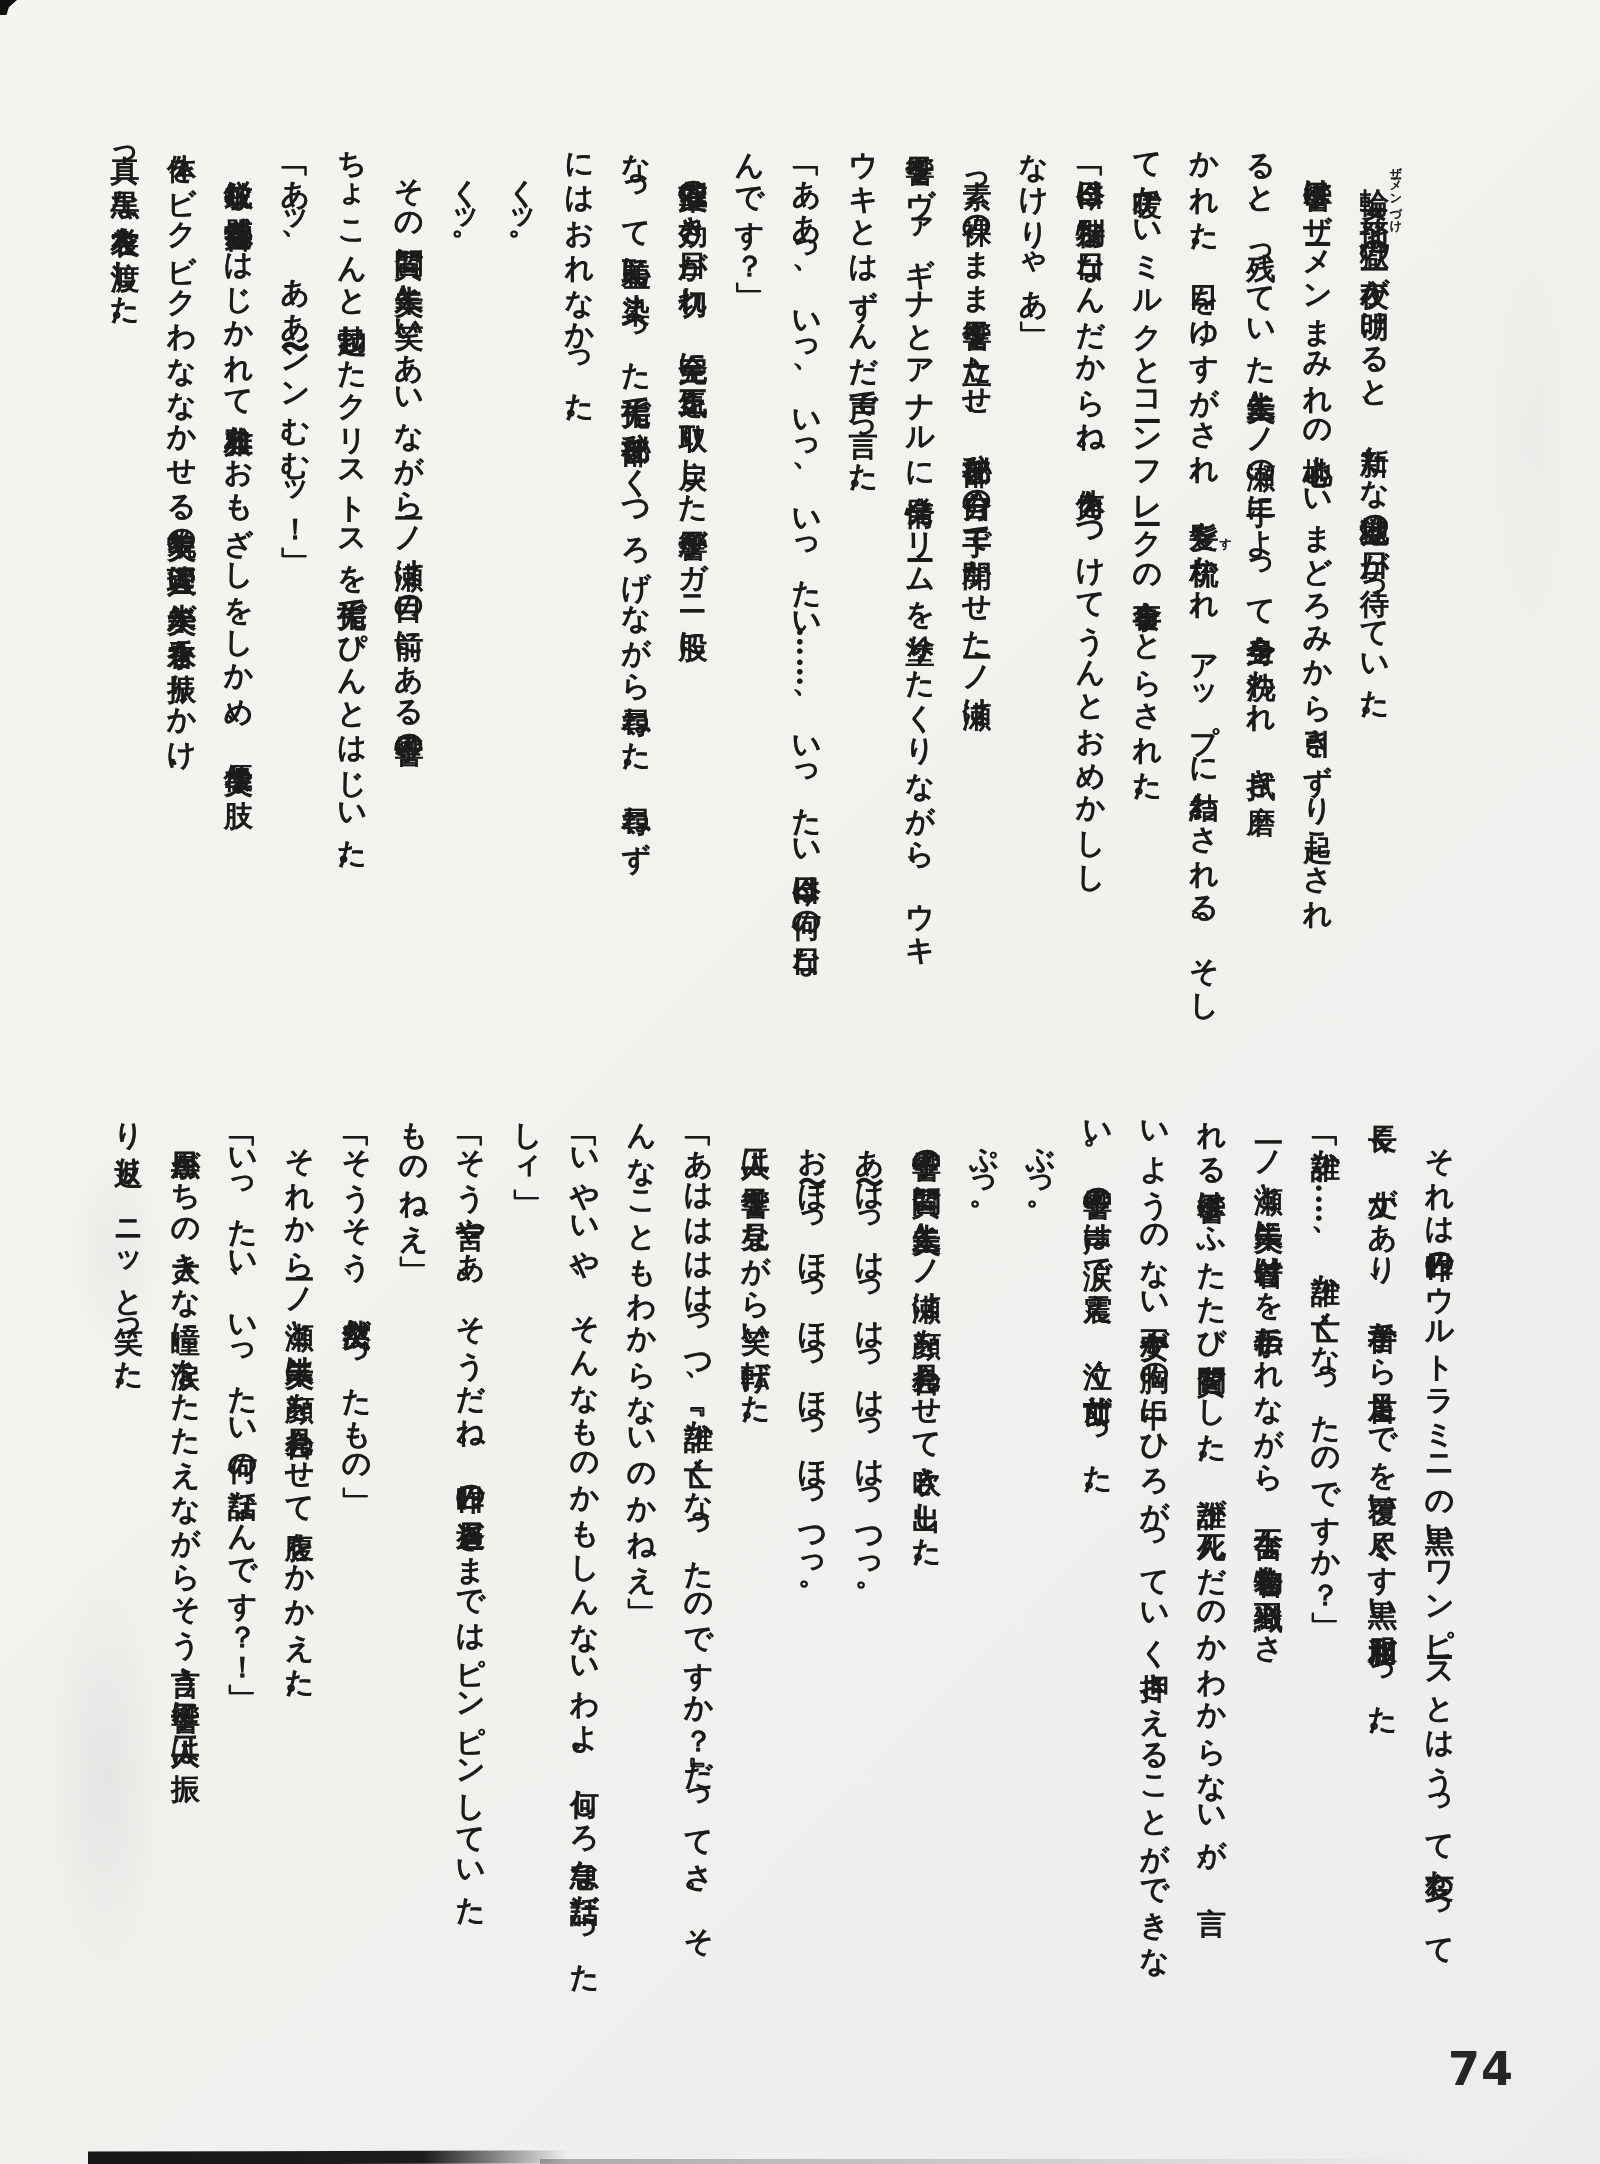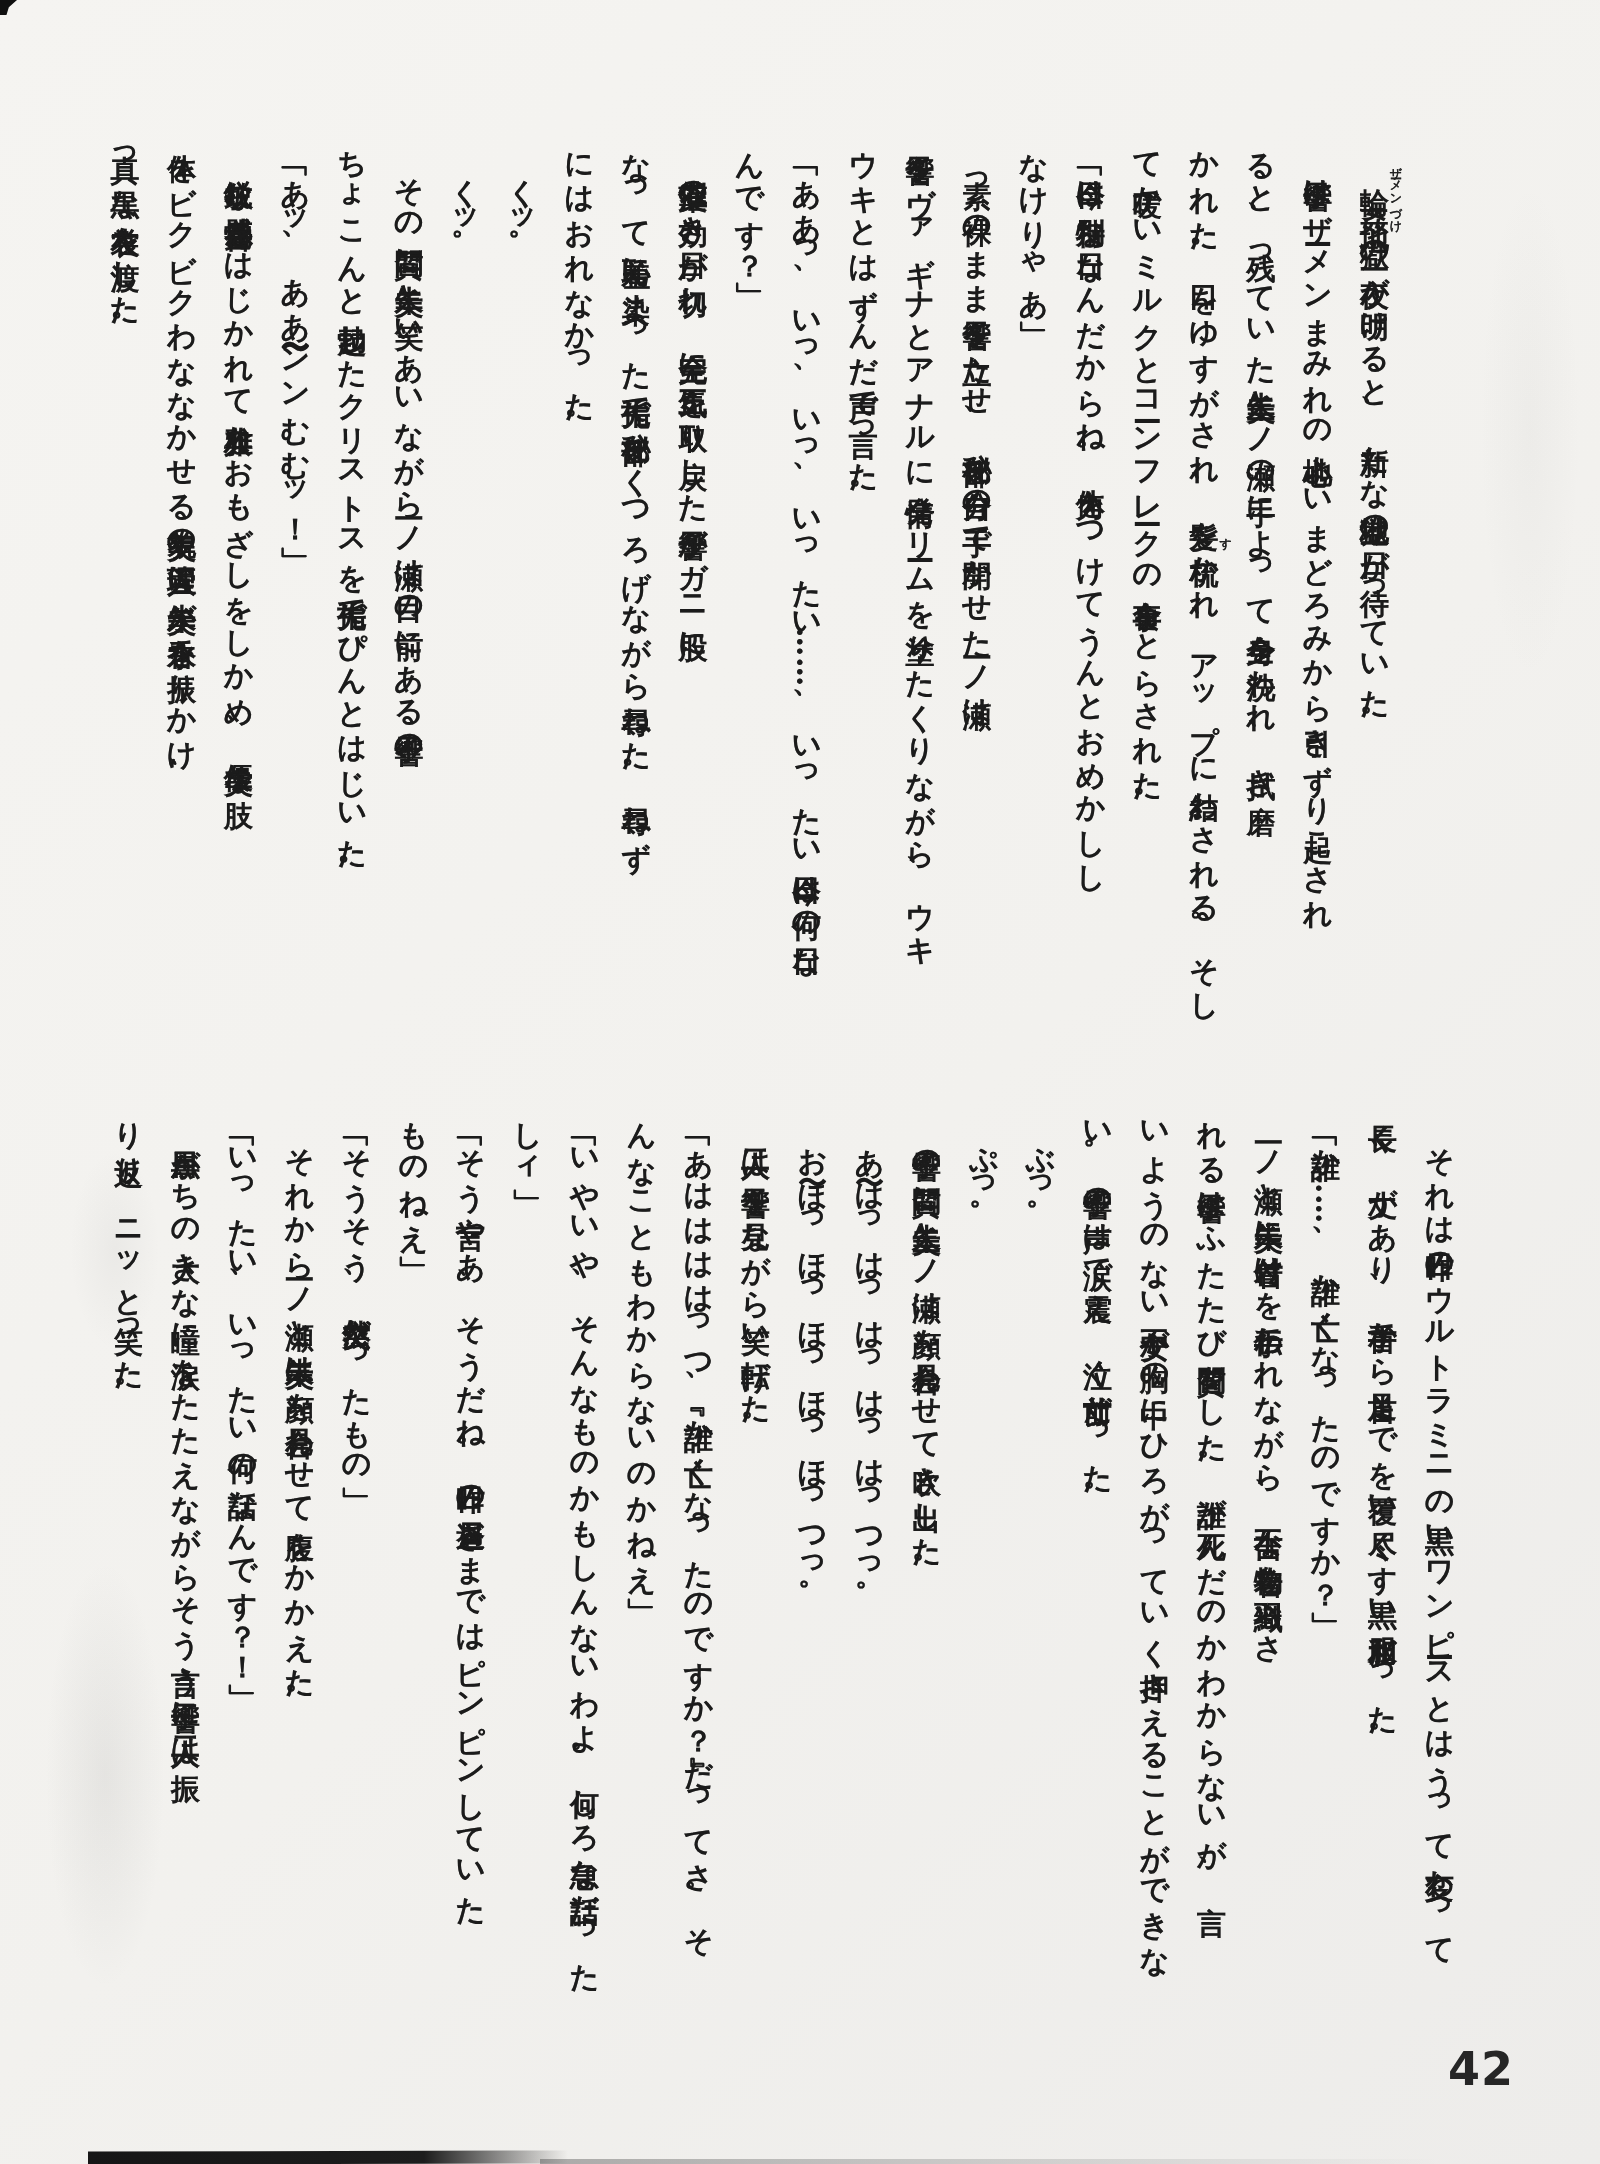--- a/index.html
+++ b/index.html
@@ -120,18 +120,18 @@
       <div class="col" style="left: 513px; top: 1102px;">しィ」</div>
       <div class="col" style="left: 456px; top: 1128px;">「そう言やあ、そうだね。昨日の昼過ぎまではピンピンしていた</div>
       <div class="col" style="left: 399px; top: 1102px;">ものねえ」</div>
       <div class="col" style="left: 342px; top: 1128px;">「そうそう、突然だったもの」</div>
       <div class="col" style="left: 285px; top: 1128px;">それから一ノ瀬と朱美は顔を見合わせて腹をかかえた。</div>
       <div class="col" style="left: 228px; top: 1128px;">「いったい、いったい何の話なんです？！」</div>
       <div class="col" style="left: 171px; top: 1128px;">黒目がちの大きな瞳に涙をたたえながらそう言う響子に二人は振</div>
       <div class="col" style="left: 114px; top: 1102px;">り返り、ニッと笑った。</div>
     </div>
 
-  <div id="page-number">42</div>
+  <div id="page-number">74</div>
 
   <div class="corner-artifact"></div>
   <div class="bottom-edge-shadow"></div>
   <div class="bottom-edge-shadow2"></div>
 </div>
 
 </body></html>

